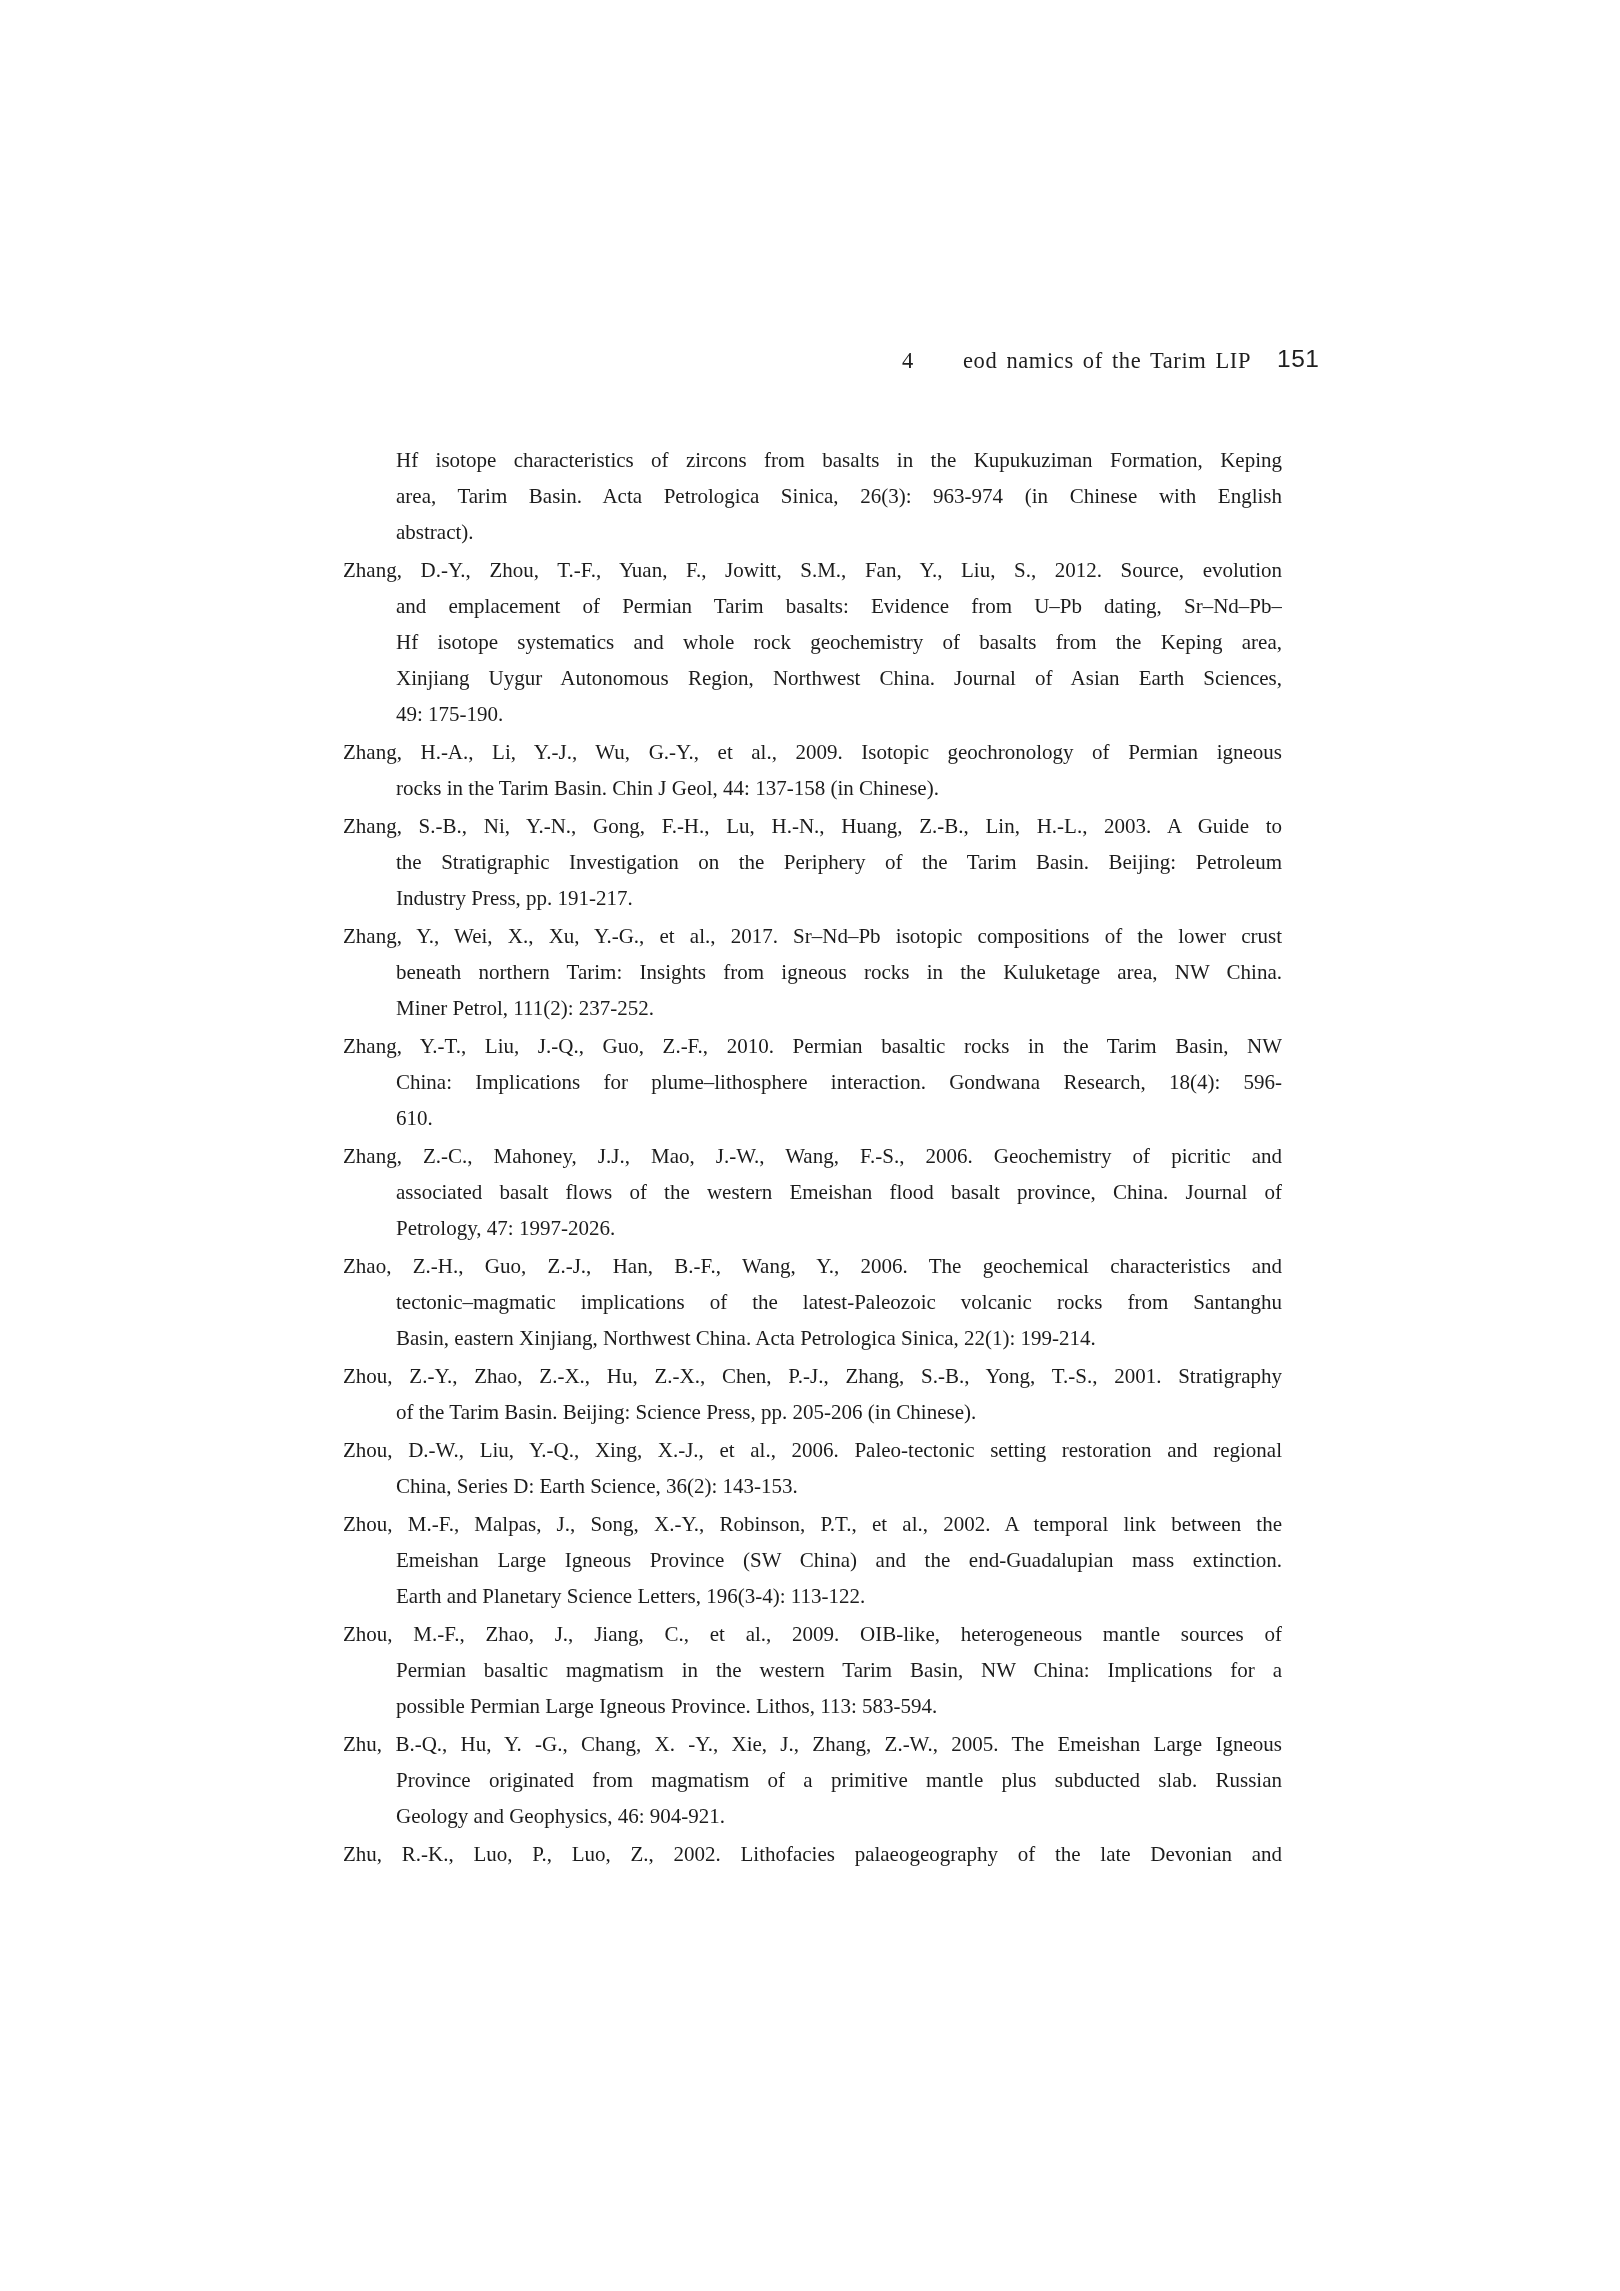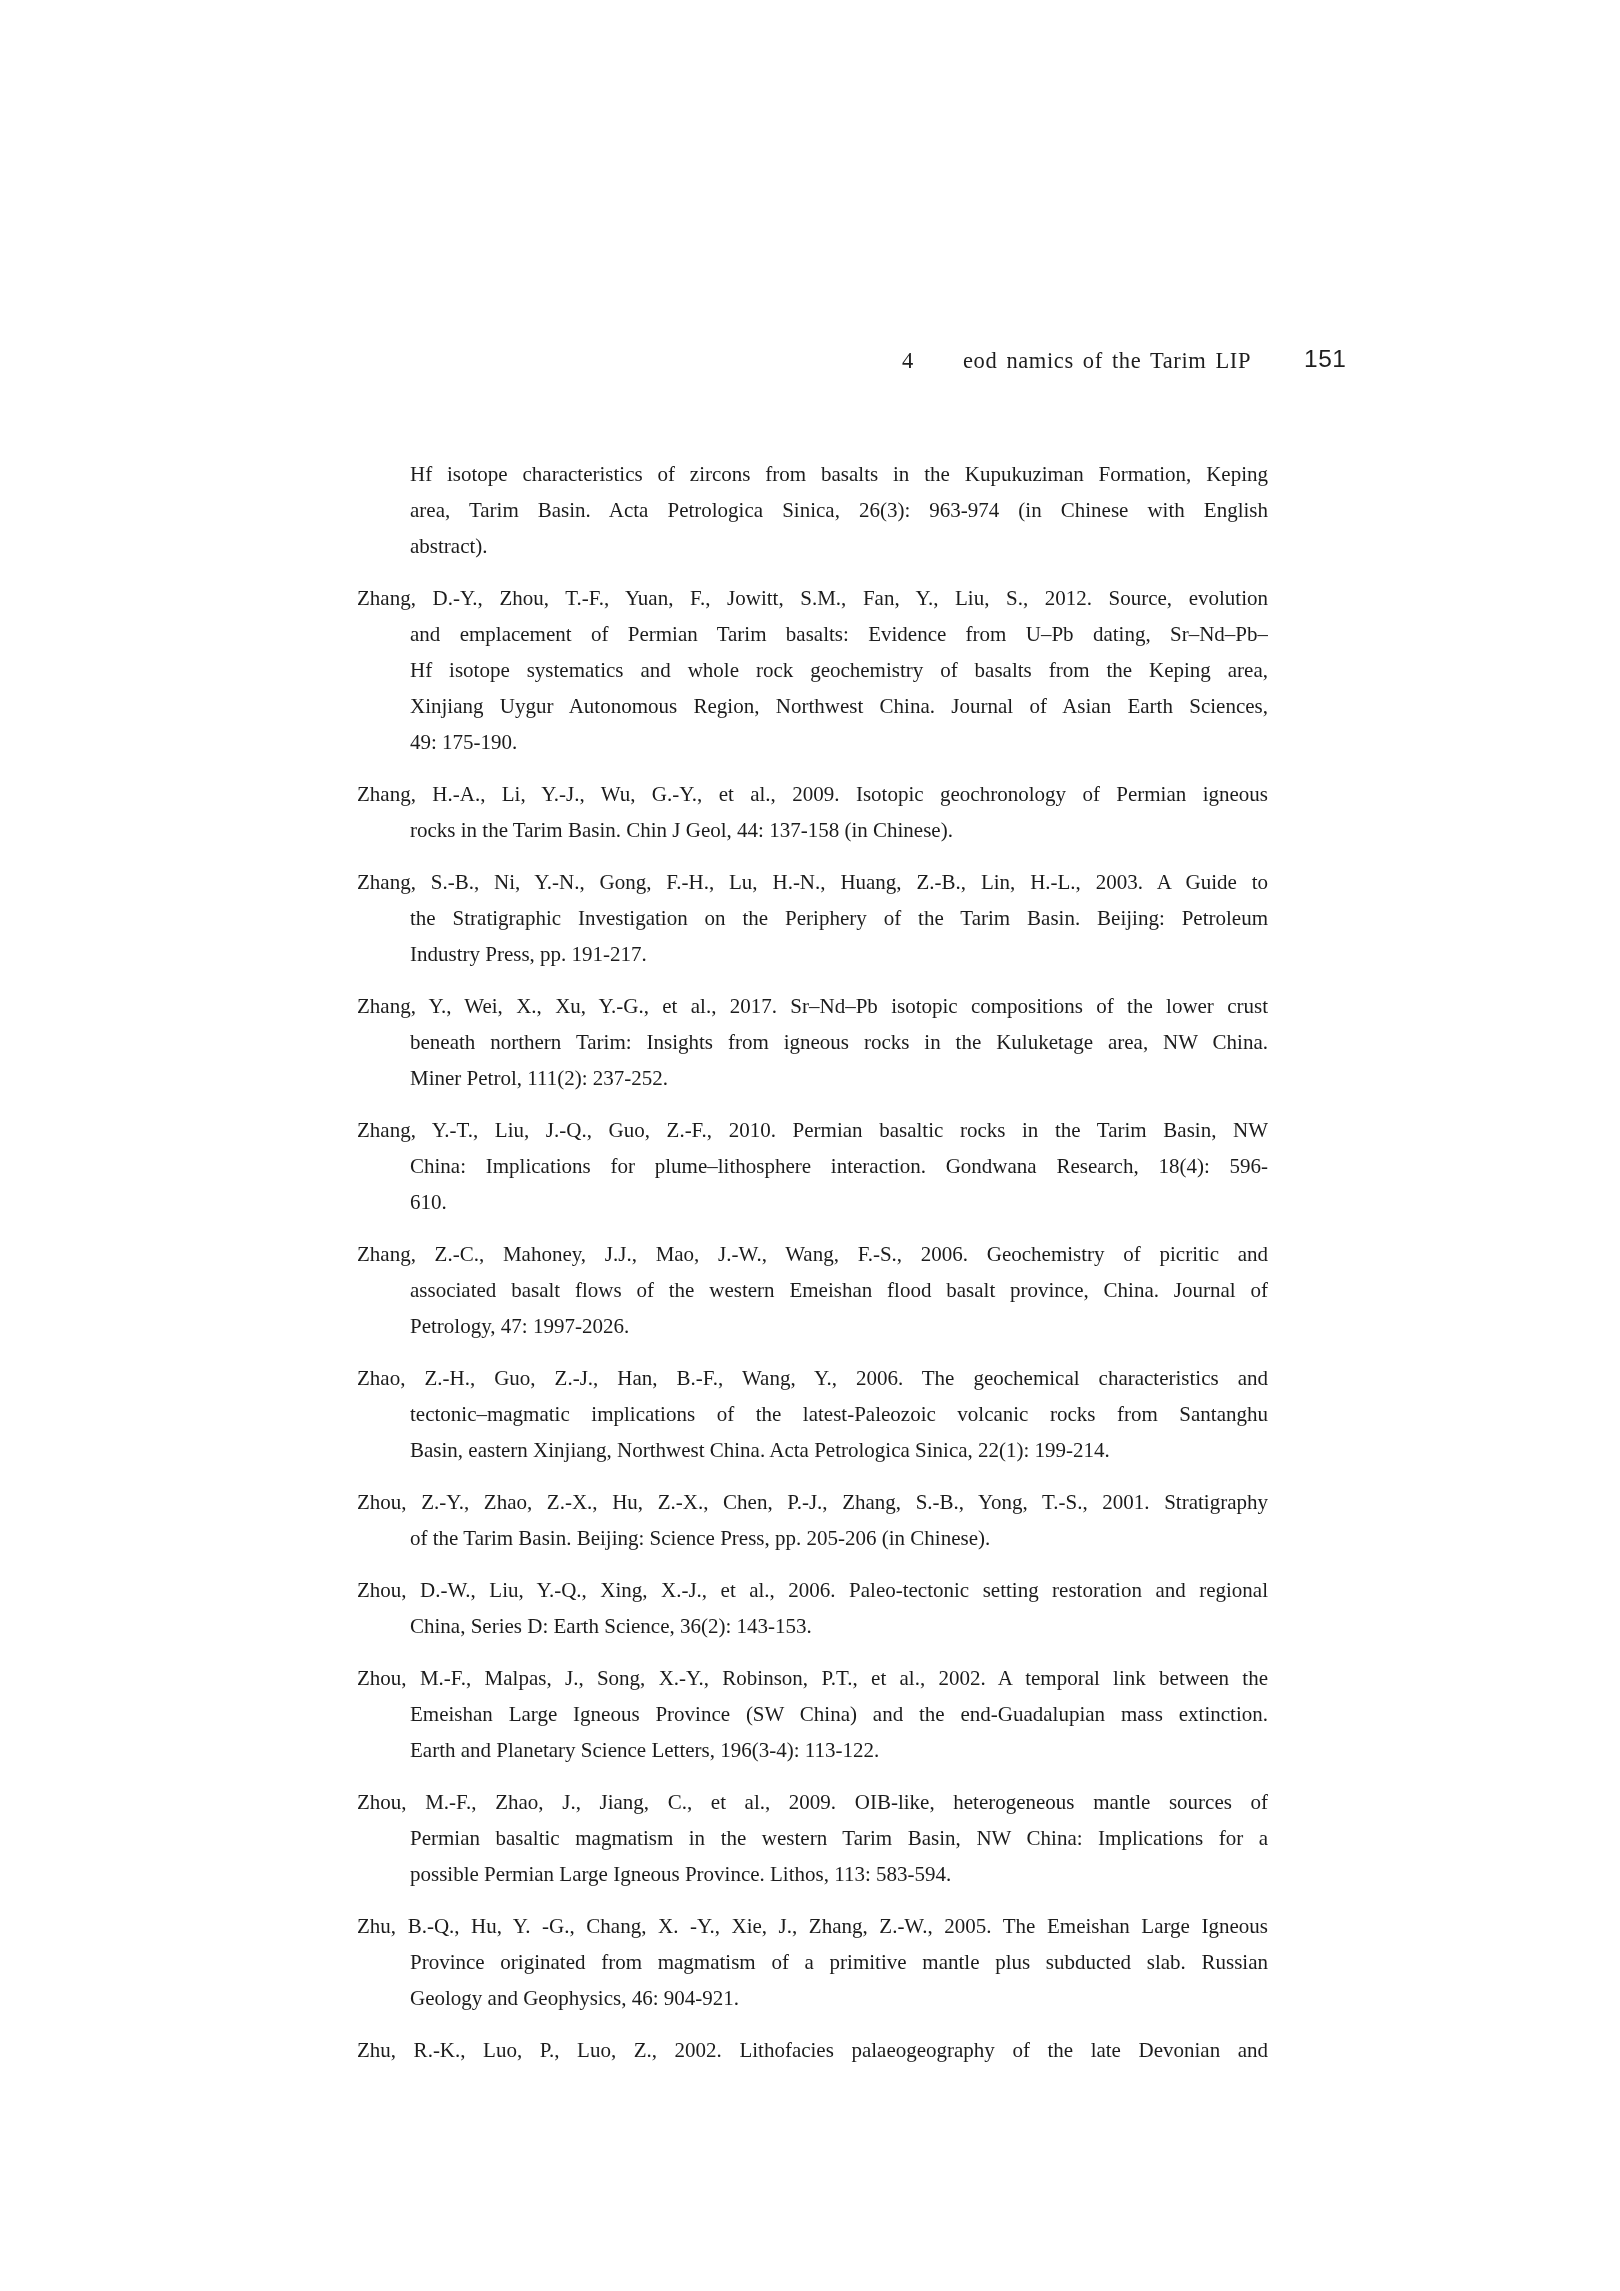--- a/index.html
+++ b/index.html
@@ -39,33 +39,32 @@
     white-space: pre;
     text-align: center;
   }
   .page-number {
     position: absolute;
     left: 1277px;
     top: 0px;
     font-family: "Liberation Sans", "DejaVu Sans", sans-serif;
     font-size: 24.5px;
     letter-spacing: 0.5px;
-    margin-left: 27px;
   }
   .refs {
     position: absolute;
     left: 341px;
     top: 440px;
     width: 943px;
     font-family: "Liberation Serif", "DejaVu Serif", serif;
     font-size: 21px;
     line-height: 36px;
     color: #1c1c1c;
   }
-  .entry { margin: 16px; padding: 0; }
+  .entry { margin: 2px; padding: 0; }
   .line {
     height: 36px;
     overflow: hidden;
     text-align: justify;
     text-align-last: justify;
     white-space: normal;
   }
   .line.indent { padding-left: 53px; }
   .line.lastline { text-align-last: left; }
 </style>

